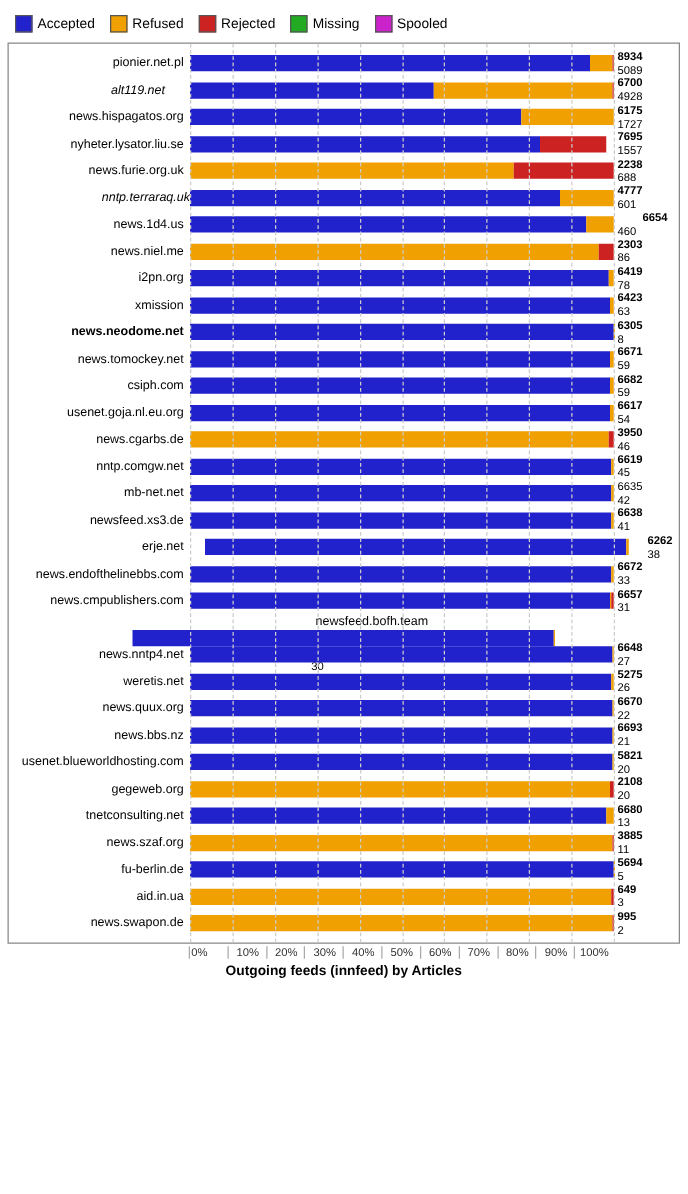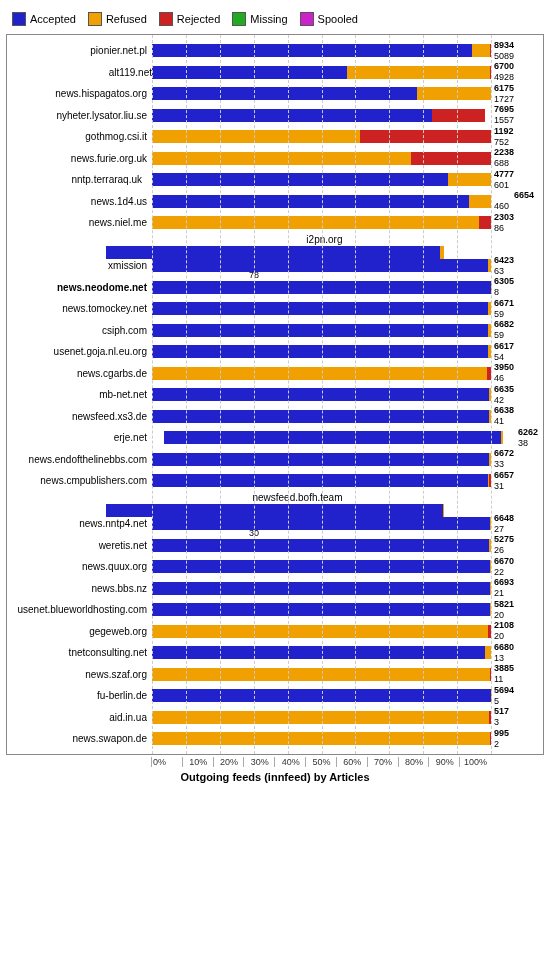--- a/index.html
+++ b/index.html
@@ -89,21 +89,21 @@
           <div style="display: flex; flex-direction: row; align-items: center; height: 20px; margin: 1.5px 0px;">
             <div style="width: 145px; text-align: right; padding-right: 5px; font-size: 10px; flex-shrink: 0; white-space: nowrap;">pionier.net.pl</div>
             <div style="width: 339px; height: 14px; position: relative; flex-shrink: 0; display: flex; align-items: center;">
               <div style="width: 319.677px; height: 13px; background: rgb(34, 34, 204); display: inline-block; flex-shrink: 0;"></div>
               <div style="width: 18.306px; height: 13px; background: rgb(240, 160, 0); display: inline-block; flex-shrink: 0;"></div>
               <div style="width: 1.017px; height: 13px; background: rgb(204, 34, 34); display: inline-block; flex-shrink: 0;"></div>
             </div>
             <div style="width: 58px; font-size: 9px; padding-left: 3px; flex-shrink: 0; line-height: 1.2;"><span style="font-weight:bold;">8934</span><br><span>5089</span></div>
           </div>
           <div style="display: flex; flex-direction: row; align-items: center; height: 20px; margin: 1.5px 0px;">
-            <div style="width: 145px; text-align: right; padding-right: 0; font-size: 10px; flex-shrink: 0; white-space: nowrap;">alt119.net</div>
+            <div style="width: 145px; text-align: right; padding-right: 20px; font-size: 10px; flex-shrink: 0; white-space: nowrap; font-style: italic;">alt119.net</div>
             <div style="width: 339px; height: 14px; position: relative; flex-shrink: 0; display: flex; align-items: center;">
               <div style="width: 194.925px; height: 13px; background: rgb(34, 34, 204); display: inline-block; flex-shrink: 0;"></div>
               <div style="width: 142.719px; height: 13px; background: rgb(240, 160, 0); display: inline-block; flex-shrink: 0;"></div>
               <div style="width: 1.356px; height: 13px; background: rgb(204, 34, 34); display: inline-block; flex-shrink: 0;"></div>
             </div>
             <div style="width: 58px; font-size: 9px; padding-left: 3px; flex-shrink: 0; line-height: 1.2;"><span style="font-weight:bold;">6700</span><br><span>4928</span></div>
           </div>
           <div style="display: flex; flex-direction: row; align-items: center; height: 20px; margin: 1.5px 0px;">
             <div style="width: 145px; text-align: right; padding-right: 5px; font-size: 10px; flex-shrink: 0; white-space: nowrap;">news.hispagatos.org</div>
             <div style="width: 339px; height: 14px; position: relative; flex-shrink: 0; display: flex; align-items: center;">
@@ -114,37 +114,29 @@
           </div>
           <div style="display: flex; flex-direction: row; align-items: center; height: 20px; margin: 1.5px 0px;">
             <div style="width: 145px; text-align: right; padding-right: 5px; font-size: 10px; flex-shrink: 0; white-space: nowrap;">nyheter.lysator.liu.se</div>
             <div style="width: 339px; height: 14px; position: relative; flex-shrink: 0; display: flex; align-items: center;">
               <div style="width: 280.353px; height: 13px; background: rgb(34, 34, 204); display: inline-block; flex-shrink: 0;"></div>
               <div style="width: 52.884px; height: 13px; background: rgb(204, 34, 34); display: inline-block; flex-shrink: 0;"></div>
             </div>
             <div style="width: 58px; font-size: 9px; padding-left: 3px; flex-shrink: 0; line-height: 1.2;"><span style="font-weight:bold;">7695</span><br><span>1557</span></div>
           </div>
           <div style="display: flex; flex-direction: row; align-items: center; height: 20px; margin: 1.5px 0px;">
-            <div style="width: 145px; text-align: right; padding-right: 5px; font-size: 10px; flex-shrink: 0; white-space: nowrap;">gothmog.csi.it</div>
-            <div style="width: 339px; height: 14px; position: relative; flex-shrink: 0; display: flex; align-items: center;">
-              <div style="width: 207.807px; height: 13px; background: rgb(240, 160, 0); display: inline-block; flex-shrink: 0;"></div>
-              <div style="width: 131.193px; height: 13px; background: rgb(204, 34, 34); display: inline-block; flex-shrink: 0;"></div>
-            </div>
-            <div style="width: 58px; font-size: 9px; padding-left: 3px; flex-shrink: 0; line-height: 1.2;"><span style="font-weight:bold;">1192</span><br><span>752</span></div>
-          </div>
-          <div style="display: flex; flex-direction: row; align-items: center; height: 20px; margin: 1.5px 0px;">
             <div style="width: 145px; text-align: right; padding-right: 5px; font-size: 10px; flex-shrink: 0; white-space: nowrap;">news.furie.org.uk</div>
             <div style="width: 339px; height: 14px; position: relative; flex-shrink: 0; display: flex; align-items: center;">
               <div style="width: 258.996px; height: 13px; background: rgb(240, 160, 0); display: inline-block; flex-shrink: 0;"></div>
               <div style="width: 80.004px; height: 13px; background: rgb(204, 34, 34); display: inline-block; flex-shrink: 0;"></div>
             </div>
             <div style="width: 76px; font-size: 9px; padding-left: 3px; flex-shrink: 0; line-height: 1.2;"><span style="font-weight:bold;">2238</span><br><span>688</span></div>
           </div>
           <div style="display: flex; flex-direction: row; align-items: center; height: 20px; margin: 1.5px 0px;">
-            <div style="width: 145px; text-align: right; padding-right: 10px; font-size: 10px; flex-shrink: 0; white-space: nowrap;">nntp.terraraq.uk</div>
+            <div style="width: 145px; text-align: right; padding-right: 0; font-size: 10px; flex-shrink: 0; white-space: nowrap; font-style: italic;">nntp.terraraq.uk</div>
             <div style="width: 339px; height: 14px; position: relative; flex-shrink: 0; display: flex; align-items: center;">
               <div style="width: 296.286px; height: 13px; background: rgb(34, 34, 204); display: inline-block; flex-shrink: 0;"></div>
               <div style="width: 42.714px; height: 13px; background: rgb(240, 160, 0); display: inline-block; flex-shrink: 0;"></div>
             </div>
             <div style="width: 58px; font-size: 9px; padding-left: 3px; flex-shrink: 0; line-height: 1.2;"><span style="font-weight:bold;">4777</span><br><span>601</span></div>
           </div>
           <div style="display: flex; flex-direction: row; align-items: center; height: 20px; margin: 1.5px 0px;">
             <div style="width: 145px; text-align: right; padding-right: 5px; font-size: 10px; flex-shrink: 0; white-space: nowrap;">news.1d4.us</div>
             <div style="width: 339px; height: 14px; position: relative; flex-shrink: 0; display: flex; align-items: center;">
               <div style="width: 316.626px; height: 13px; background: rgb(34, 34, 204); display: inline-block; flex-shrink: 0;"></div>
@@ -153,21 +145,21 @@
             <div style="width: 58px; font-size: 9px; padding-left: 3px; flex-shrink: 0; line-height: 1.2;"><span style="font-weight:bold;margin-left:20px;">6654</span><br><span>460</span></div>
           </div>
           <div style="display: flex; flex-direction: row; align-items: center; height: 20px; margin: 1.5px 0px;">
             <div style="width: 145px; text-align: right; padding-right: 5px; font-size: 10px; flex-shrink: 0; white-space: nowrap;">news.niel.me</div>
             <div style="width: 339px; height: 14px; position: relative; flex-shrink: 0; display: flex; align-items: center;">
               <div style="width: 326.796px; height: 13px; background: rgb(240, 160, 0); display: inline-block; flex-shrink: 0;"></div>
               <div style="width: 12.204px; height: 13px; background: rgb(204, 34, 34); display: inline-block; flex-shrink: 0;"></div>
             </div>
             <div style="width: 58px; font-size: 9px; padding-left: 3px; flex-shrink: 0; line-height: 1.2;"><span style="font-weight:bold;">2303</span><br><span>86</span></div>
           </div>
-          <div style="display: flex; flex-direction: column; align-items: center; height: 20px; margin: 1.5px 0px;">
+          <div style="display: flex; flex-direction: row; align-items: center; height: 20px; margin: 1.5px 0px;">
             <div style="width: 145px; text-align: right; padding-right: 5px; font-size: 10px; flex-shrink: 0; white-space: nowrap;">i2pn.org</div>
             <div style="width: 339px; height: 14px; position: relative; flex-shrink: 0; display: flex; align-items: center;">
               <div style="width: 334.932px; height: 13px; background: rgb(34, 34, 204); display: inline-block; flex-shrink: 0;"></div>
               <div style="width: 4.068px; height: 13px; background: rgb(240, 160, 0); display: inline-block; flex-shrink: 0;"></div>
             </div>
             <div style="width: 58px; font-size: 9px; padding-left: 3px; flex-shrink: 0; line-height: 1.2;"><span style="font-weight:bold;">6419</span><br><span>78</span></div>
           </div>
           <div style="display: flex; flex-direction: row; align-items: center; height: 20px; margin: 1.5px 0px;">
             <div style="width: 145px; text-align: right; padding-right: 5px; font-size: 10px; flex-shrink: 0; white-space: nowrap;">xmission</div>
             <div style="width: 339px; height: 14px; position: relative; flex-shrink: 0; display: flex; align-items: center;">
@@ -210,26 +202,34 @@
           </div>
           <div style="display: flex; flex-direction: row; align-items: center; height: 20px; margin: 1.5px 0px;">
             <div style="width: 145px; text-align: right; padding-right: 5px; font-size: 10px; flex-shrink: 0; white-space: nowrap;">news.cgarbs.de</div>
             <div style="width: 339px; height: 14px; position: relative; flex-shrink: 0; display: flex; align-items: center;">
               <div style="width: 335.271px; height: 13px; background: rgb(240, 160, 0); display: inline-block; flex-shrink: 0;"></div>
               <div style="width: 3.729px; height: 13px; background: rgb(204, 34, 34); display: inline-block; flex-shrink: 0;"></div>
             </div>
             <div style="width: 58px; font-size: 9px; padding-left: 3px; flex-shrink: 0; line-height: 1.2;"><span style="font-weight:bold;">3950</span><br><span>46</span></div>
           </div>
           <div style="display: flex; flex-direction: row; align-items: center; height: 20px; margin: 1.5px 0px;">
+            <div style="width: 145px; text-align: right; padding-right: 5px; font-size: 10px; flex-shrink: 0; white-space: nowrap;">nntp.comgw.net</div>
+            <div style="width: 339px; height: 14px; position: relative; flex-shrink: 0; display: flex; align-items: center;">
+              <div style="width: 336.627px; height: 13px; background: rgb(34, 34, 204); display: inline-block; flex-shrink: 0;"></div>
+              <div style="width: 2.373px; height: 13px; background: rgb(240, 160, 0); display: inline-block; flex-shrink: 0;"></div>
+            </div>
+            <div style="width: 58px; font-size: 9px; padding-left: 3px; flex-shrink: 0; line-height: 1.2;"><span style="font-weight:bold;">6619</span><br><span>45</span></div>
+          </div>
+          <div style="display: flex; flex-direction: row; align-items: center; height: 20px; margin: 1.5px 0px;">
             <div style="width: 145px; text-align: right; padding-right: 5px; font-size: 10px; flex-shrink: 0; white-space: nowrap;">mb-net.net</div>
             <div style="width: 339px; height: 14px; position: relative; flex-shrink: 0; display: flex; align-items: center;">
               <div style="width: 336.966px; height: 13px; background: rgb(34, 34, 204); display: inline-block; flex-shrink: 0;"></div>
               <div style="width: 2.034px; height: 13px; background: rgb(240, 160, 0); display: inline-block; flex-shrink: 0;"></div>
             </div>
-            <div style="width: 58px; font-size: 9px; padding-left: 3px; flex-shrink: 0; line-height: 1.2;"><span style="font-weight:bold;">6635</span><br><span>42</span></div>
+            <div style="width: 58px; font-size: 9px; padding-left: 3px; flex-shrink: 0; line-height: 1.2;"><span style="font-weight:normal;">6635</span><br><span>42</span></div>
           </div>
           <div style="display: flex; flex-direction: row; align-items: center; height: 20px; margin: 1.5px 0px;">
             <div style="width: 145px; text-align: right; padding-right: 5px; font-size: 10px; flex-shrink: 0; white-space: nowrap;">newsfeed.xs3.de</div>
             <div style="width: 339px; height: 14px; position: relative; flex-shrink: 0; display: flex; align-items: center;">
               <div style="width: 336.966px; height: 13px; background: rgb(34, 34, 204); display: inline-block; flex-shrink: 0;"></div>
               <div style="width: 2.034px; height: 13px; background: rgb(240, 160, 0); display: inline-block; flex-shrink: 0;"></div>
             </div>
             <div style="width: 58px; font-size: 9px; padding-left: 3px; flex-shrink: 0; line-height: 1.2;"><span style="font-weight:bold;">6638</span><br><span>41</span></div>
           </div>
           <div style="display: flex; flex-direction: row; align-items: center; height: 20px; margin: 1.5px 0px; gap: 12px;">
@@ -336,21 +336,21 @@
               <div style="width: 0.339px; height: 13px; background: rgb(240, 160, 0); display: inline-block; flex-shrink: 0;"></div>
             </div>
             <div style="width: 58px; font-size: 9px; padding-left: 3px; flex-shrink: 0; line-height: 1.2;"><span style="font-weight:bold;">5694</span><br><span>5</span></div>
           </div>
           <div style="display: flex; flex-direction: row; align-items: center; height: 20px; margin: 1.5px 0px;">
             <div style="width: 145px; text-align: right; padding-right: 5px; font-size: 10px; flex-shrink: 0; white-space: nowrap;">aid.in.ua</div>
             <div style="width: 339px; height: 14px; position: relative; flex-shrink: 0; display: flex; align-items: center;">
               <div style="width: 336.627px; height: 13px; background: rgb(240, 160, 0); display: inline-block; flex-shrink: 0;"></div>
               <div style="width: 2.373px; height: 13px; background: rgb(204, 34, 34); display: inline-block; flex-shrink: 0;"></div>
             </div>
-            <div style="width: 58px; font-size: 9px; padding-left: 3px; flex-shrink: 0; line-height: 1.2;"><span style="font-weight:bold;">517</span><br><span>3</span></div>
+            <div style="width: 58px; font-size: 9px; padding-left: 3px; flex-shrink: 0; line-height: 1.2;"><span style="font-weight:bold;">649</span><br><span>3</span></div>
           </div>
           <div style="display: flex; flex-direction: row; align-items: center; height: 20px; margin: 1.5px 0px;">
             <div style="width: 145px; text-align: right; padding-right: 5px; font-size: 10px; flex-shrink: 0; white-space: nowrap;">news.swapon.de</div>
             <div style="width: 339px; height: 14px; position: relative; flex-shrink: 0; display: flex; align-items: center;">
               <div style="width: 338.322px; height: 13px; background: rgb(240, 160, 0); display: inline-block; flex-shrink: 0;"></div>
               <div style="width: 0.678px; height: 13px; background: rgb(204, 34, 34); display: inline-block; flex-shrink: 0;"></div>
             </div>
             <div style="width: 58px; font-size: 9px; padding-left: 3px; flex-shrink: 0; line-height: 1.2;"><span style="font-weight:bold;">995</span><br><span>2</span></div>
           </div>
           <div style="position: absolute; top: 0px; left: 145px; width: 339px; bottom: 0px; pointer-events: none; z-index: 1;">

